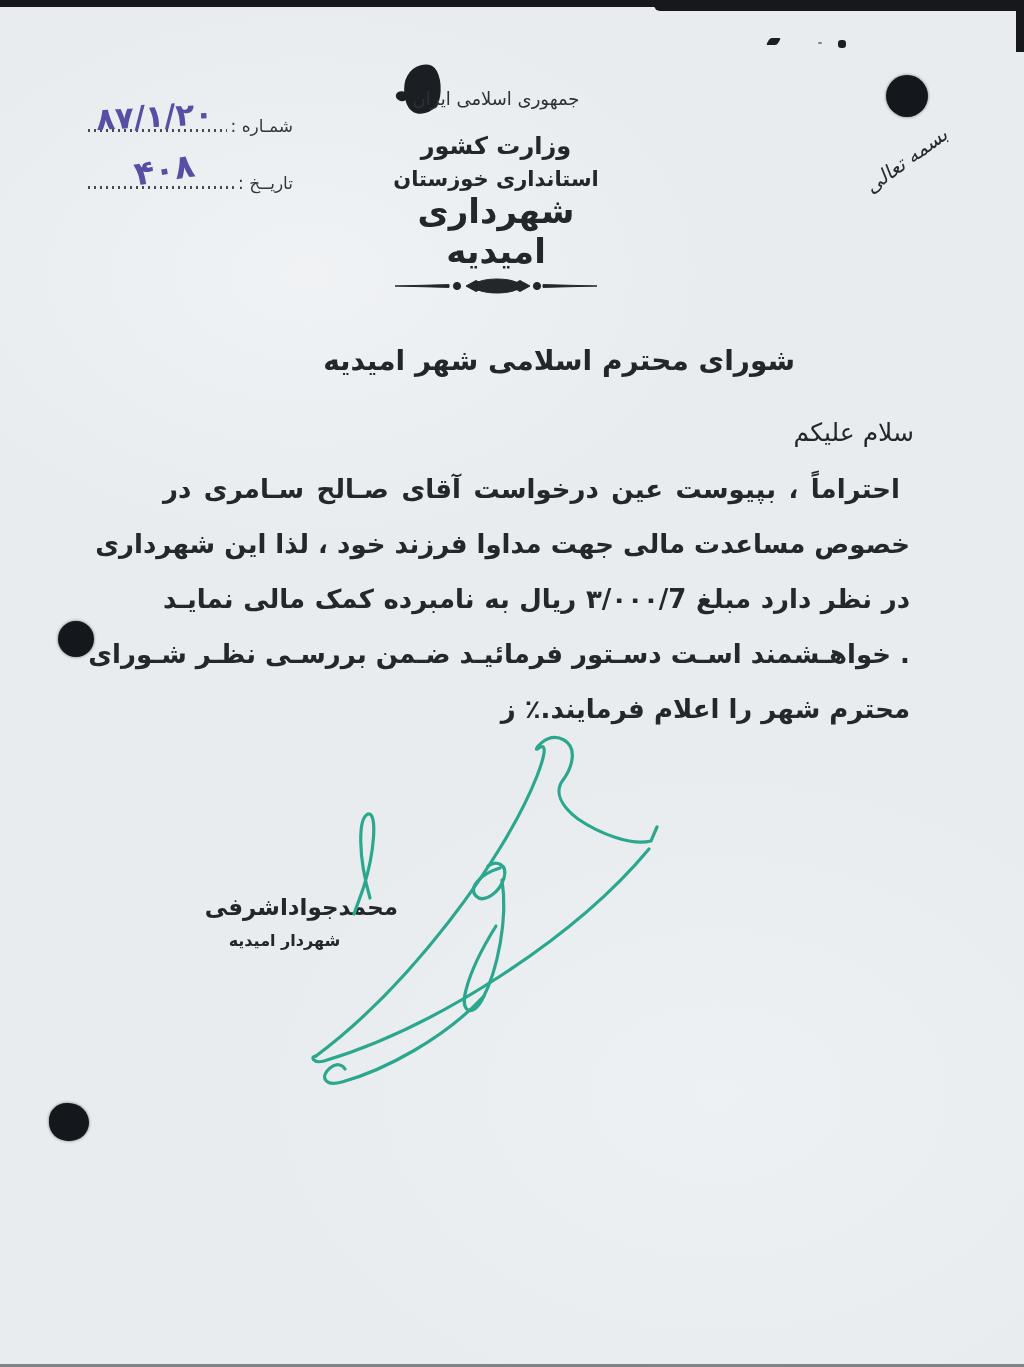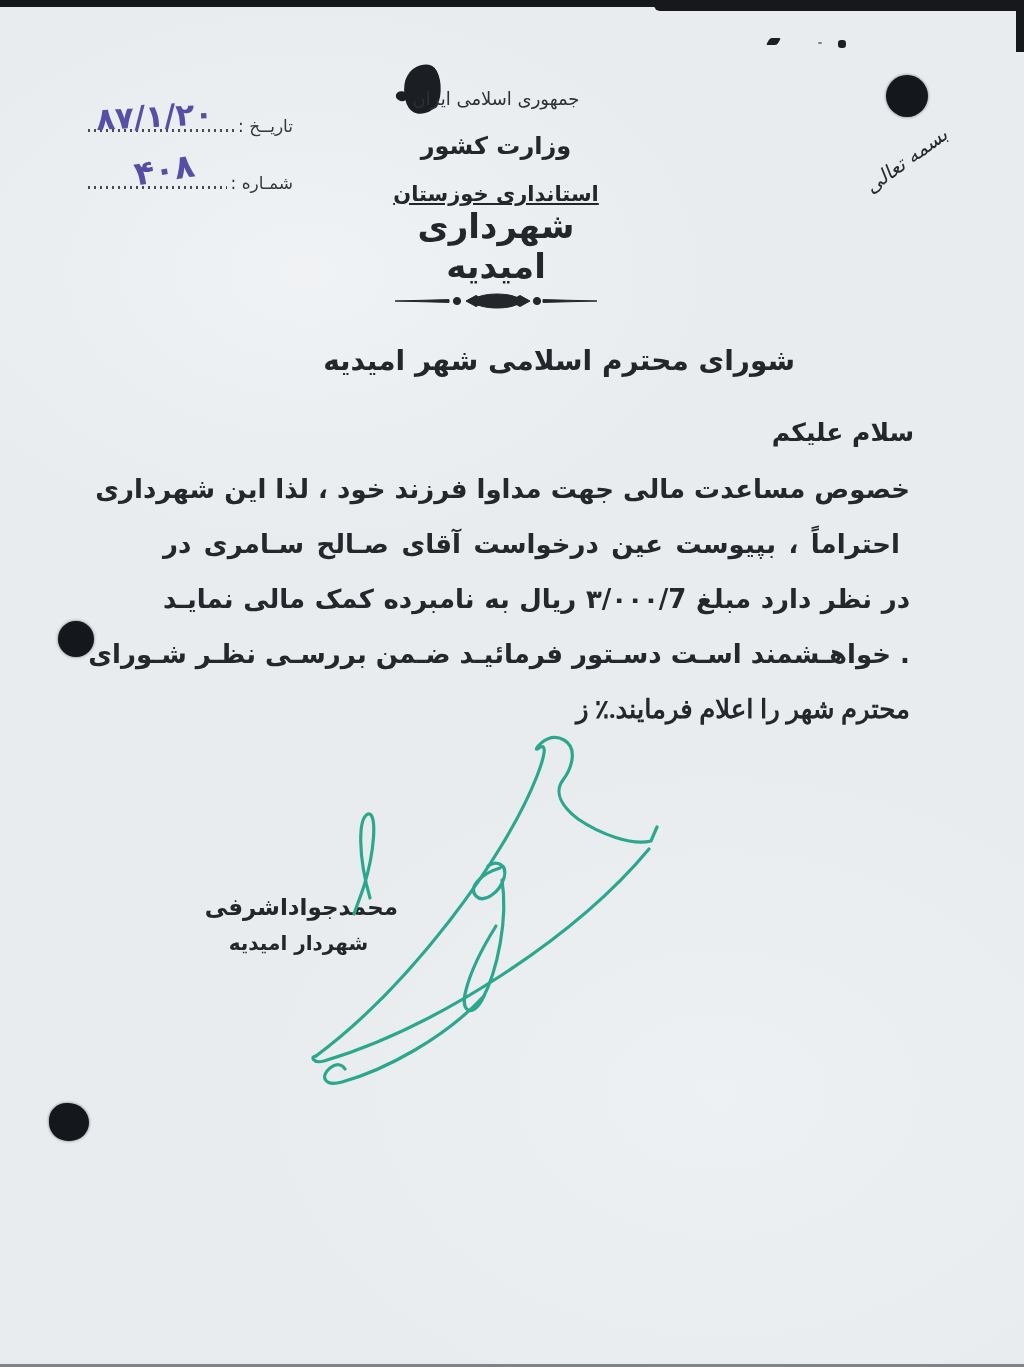--- a/index.html
+++ b/index.html
@@ -30,48 +30,48 @@
         border-radius:58% 42% 55% 45% / 45% 60% 40% 55%;transform:rotate(8deg);}
   .blot:after{content:"";position:absolute;left:-7px;top:30px;width:12px;height:10px;background:#1b1e22;border-radius:50%;}
   .speck{position:absolute;background:#1b1e22;border-radius:2px;}
   .speck.s1{left:768px;top:38px;width:11px;height:7px;transform:skewX(-30deg);}
   .speck.s2{left:838px;top:40px;width:8px;height:8px;border-radius:40%;}
   .speck.s3{left:818px;top:42px;width:4px;height:2px;opacity:.5;}
   
   .letterhead{position:absolute;left:368px;top:88px;width:256px;text-align:center;}
   .lh-country{font-size:18px;letter-spacing:.5px;color:#2c3136;}
   .lh-ministry{font-size:24px;font-weight:bold;margin-top:23px;}
-  .lh-province{font-size:21px;font-weight:bold;margin-top:22px;text-decoration:underline;}
+  .lh-province{font-size:21px;font-weight:bold;margin-top:7px;}
   .lh-city{font-size:34px;font-weight:bold;margin-top:0;}
   .ornament{margin-top:6px;}
   
   .bismillah{position:absolute;left:846px;top:148px;width:120px;text-align:center;
     font-family:"DejaVu Serif",serif;font-style:italic;font-size:20px;color:#262a2e;
     transform:rotate(-36deg);}
   
   .meta{position:absolute;left:88px;top:106px;width:205px;}
   .meta-row{display:flex;direction:rtl;align-items:flex-end;height:30px;margin-bottom:27px;}
   .meta-row .label{font-size:17px;color:#34383d;white-space:nowrap;padding-left:4px;font-weight:500;}
   .dotline{flex:1;height:3px;margin-bottom:4px;
     background:repeating-linear-gradient(to right,#474c52 0 2px,transparent 2px 6px);}
   .hand{position:absolute;color:var(--handwriting-ink,#564fa5);font-weight:bold;direction:rtl;}
   .hand.date{left:96px;top:98px;font-size:31px;letter-spacing:1px;transform:rotate(-3deg);}
   .hand.number{left:134px;top:150px;font-size:33px;letter-spacing:4px;transform:rotate(-9deg);}
   
   .recipient{position:absolute;right:229px;top:344px;font-size:28px;font-weight:bold;text-align:right;}
-  .salutation{position:absolute;right:110px;top:418px;font-size:25px;font-weight:bold;}
+  .salutation{position:absolute;right:110px;top:418px;font-size:25px;font-weight:normal;}
   .body-text{position:absolute;left:163px;right:114px;top:462px;font-size:26px;font-weight:bold;
     color:#24282d;}
   .body-line{height:55px;line-height:55px;direction:rtl;text-align:justify;text-align-last:justify;white-space:nowrap;}
   .body-line.first{padding-right:10px;}
-  .body-line.last{text-align:left;text-align-last:right;font-family:Liberation Serif, serif;}
+  .body-line.last{text-align:left;text-align-last:right;}
   
   .signer{position:absolute;right:626px;top:894px;text-align:left;font-weight:bold;}
   .signer .name{font-size:23px;}
-  .signer .title{font-size:20px;margin-top:11px;padding-left:24px;}
+  .signer .title{font-size:16px;margin-top:11px;padding-left:24px;}
   .sig-svg{position:absolute;left:280px;top:728px;}
 </style>
 </head>
 <body>
 
 <div class="page">
 
   <div class="edge-top"></div>
   <div class="edge-top-right"></div>
   <div class="edge-right"></div>
@@ -101,37 +101,37 @@
           <path d="M206 9 L152 7.6 L152 10.4 Z"></path>
         </g>
       </svg>
     </div>
   </div>
 
   <div class="bismillah">بسمه تعالی</div>
 
   <div class="meta">
     <div class="meta-row">
-      <span class="label fa">تاریــخ :</span>
+      <span class="label fa">شمـاره :</span>
       <span class="dotline"></span>
     </div>
     <div class="meta-row">
-      <span class="label fa">شمـاره :</span>
+      <span class="label fa">تاریــخ :</span>
       <span class="dotline"></span>
     </div>
   </div>
   <div class="hand date">٨٧/١/٢٠</div>
   <div class="hand number">۴۰۸</div>
 
   <div class="recipient fa">شورای محترم اسلامی شهر امیدیه</div>
   <div class="salutation fa">سلام علیکم</div>
 
   <div class="body-text">
+    <div class="body-line first">احتراماً ، بپیوست عین درخواست آقای صـالح سـامری در</div>
     <div class="body-line">خصوص مساعدت مالی جهت مداوا فرزند خود ، لذا این شهرداری</div>
-    <div class="body-line first">احتراماً ، بپیوست عین درخواست آقای صـالح سـامری در</div>
     <div class="body-line">در نظر دارد مبلغ ٣/٠٠٠/7 ریال به نامبرده کمک مالی نمایـد</div>
     <div class="body-line">. خواهـشمند اسـت دسـتور فرمائیـد ضـمن بررسـی نظـر شـورای</div>
     <div class="body-line last">محترم شهر را اعلام فرمایند.٪ ز</div>
   </div>
 
   <div class="signer fa">
     <div class="name">محمدجواداشرفی</div>
     <div class="title">شهردار امیدیه</div>
   </div>
 

